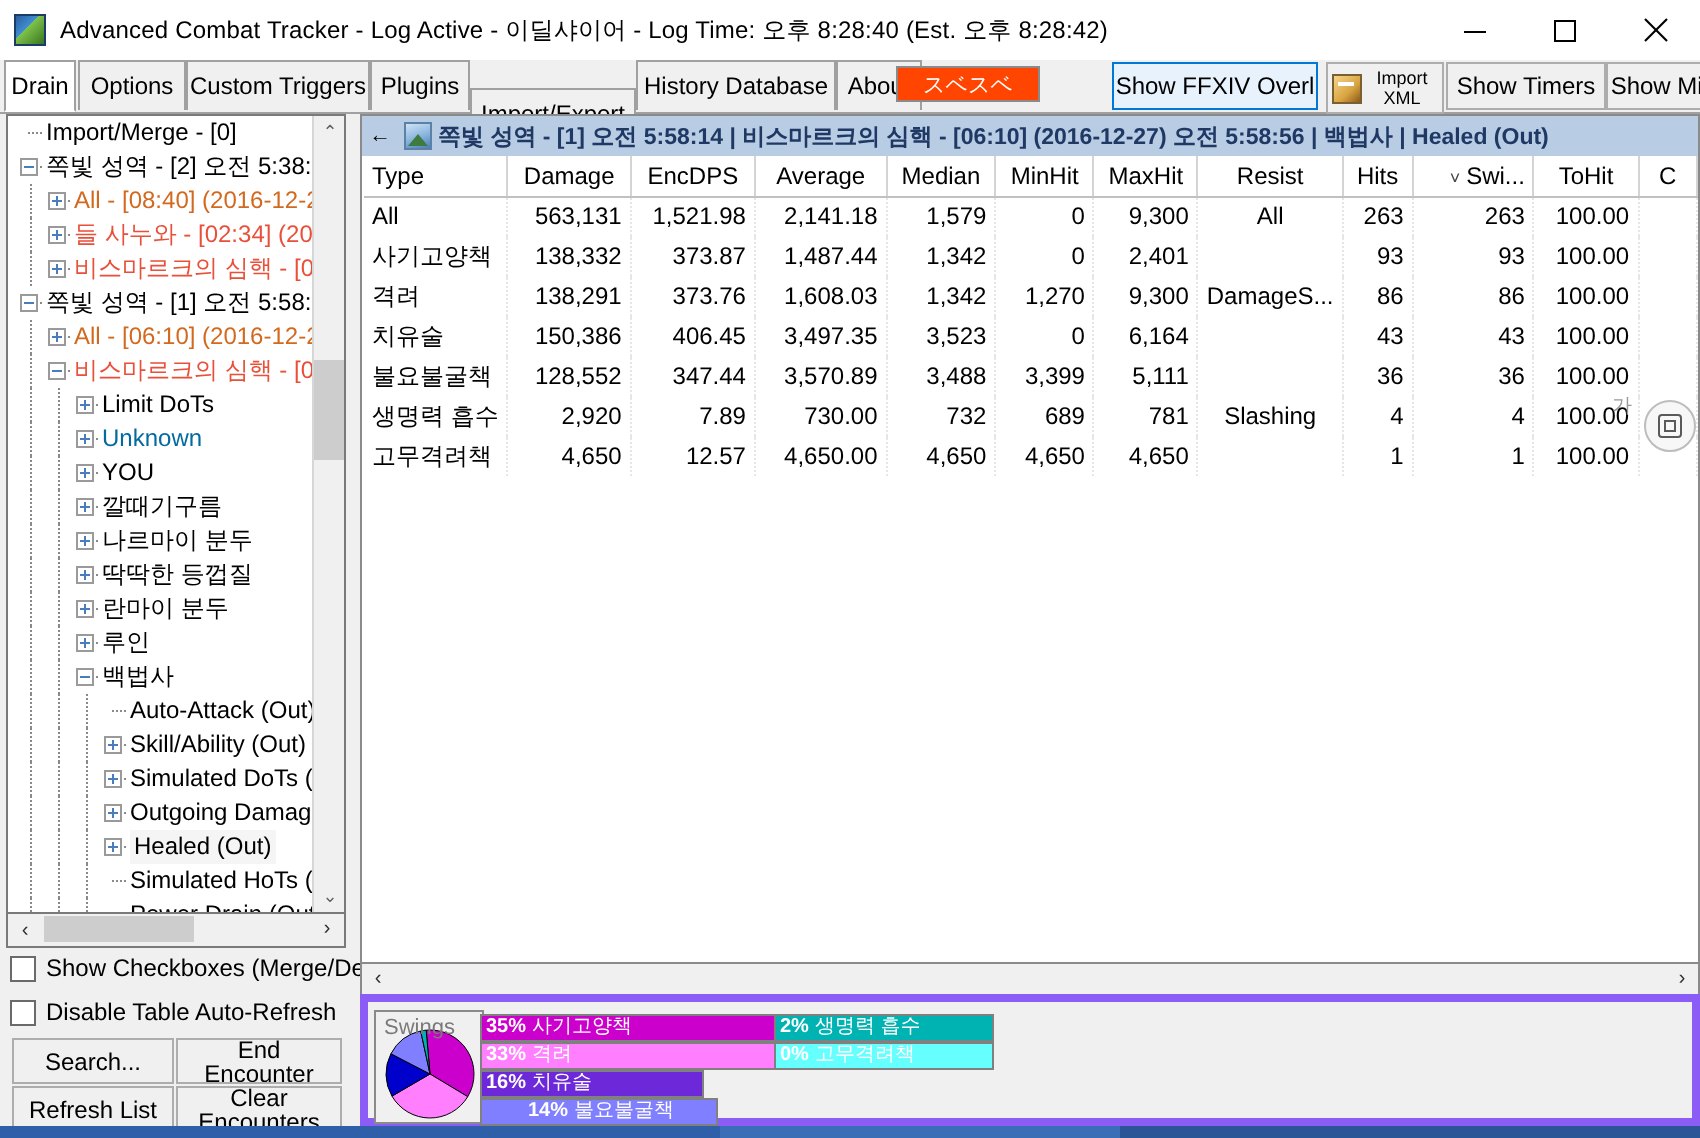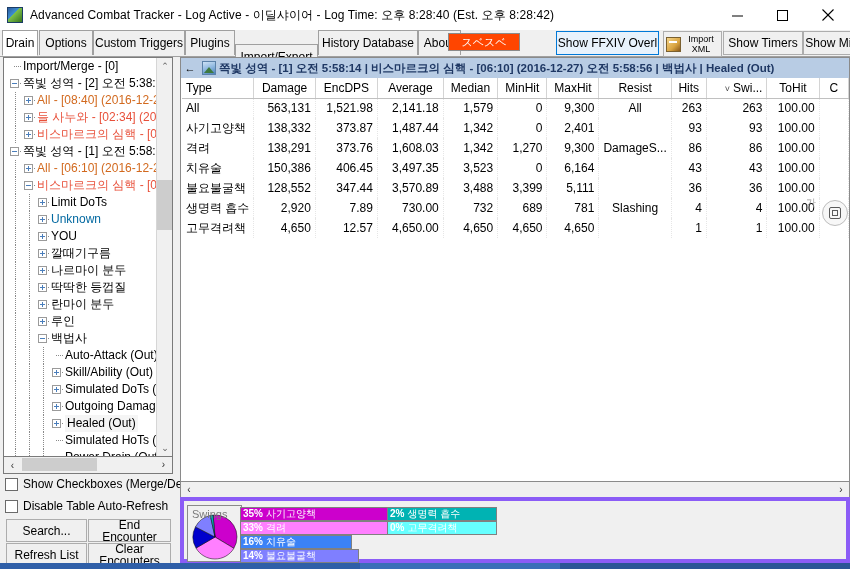--- a/index.html
+++ b/index.html
@@ -671,22 +671,22 @@
             <path d="M 25 24 L 43.85768061544647 35.33083764802119 A 22 22 0 0 1 5.985954357018496 35.06643882586518 Z" fill="#ff7fff" stroke="#000" stroke-width="0.5"></path>
             <path d="M 25 24 L 5.985954357018496 35.06643882586518 A 22 22 0 0 1 5.468061526999172 13.875604734755266 Z" fill="#0000cc" stroke="#000" stroke-width="0.5"></path>
             <path d="M 25 24 L 5.468061526999172 13.875604734755266 A 22 22 0 0 1 20.350854477981443 2.496850325705889 Z" fill="#7f7fff" stroke="#000" stroke-width="0.5"></path>
             <path d="M 25 24 L 20.350854477981443 2.496850325705889 A 22 22 0 0 1 23.082573659551517 2.0837166419815993 Z" fill="#00b3b3" stroke="#000" stroke-width="0.5"></path>
           </g>
       </svg>
     </div>
     <div id="legend">
         <div class="legbar" style="left: 56px; top: 6px; width: 180px; background: rgb(204, 0, 204);"><span class="pct">35%</span><span style="margin-left: 3px;">사기고양책</span></div>
         <div class="legbar" style="left: 56px; top: 20px; width: 178px; background: rgb(255, 127, 255);"><span class="pct">33%</span><span style="margin-left: 3px;">격려</span></div>
-        <div class="legbar" style="left: 56px; top: 34px; width: 112px; background: #3b82f6;"><span class="pct">16%</span><span style="margin-left: 3px;">치유술</span></div>
-        <div class="legbar" style="left: 56px; top: 48px; width: 119px; background: rgb(127, 127, 255);"><span class="pct">14%</span><span style="margin-left: 3px;">불요불굴책</span></div>
+        <div class="legbar" style="left: 56px; top: 34px; width: 112px; background: #6d28d9;"><span class="pct">16%</span><span style="margin-left: 3px;">치유술</span></div>
+        <div class="legbar" style="left: 56px; top: 48px; width: 119px; background: rgb(127, 127, 255); text-align: center;"><span class="pct">14%</span><span style="margin-left: 3px;">불요불굴책</span></div>
         <div class="legbar" style="left: 203px; top: 6px; width: 110px; background: rgb(0, 179, 179);"><span class="pct">2%</span><span style="margin-left: 3px;">생명력 흡수</span></div>
         <div class="legbar" style="left: 203px; top: 20px; width: 110px; background: rgb(102, 255, 255);"><span class="pct">0%</span><span style="margin-left: 3px;">고무격려책</span></div>
       </div>
   </div>
 
   <div id="statusstrip">
     <div class="seg" style="left:0;width:360px;background:#2f5fa8;"></div>
     <div class="seg" style="left:360px;width:200px;background:#3a6fb8;"></div>
     <div class="seg" style="left:560px;width:290px;background:#2a5596;"></div>
   </div>

